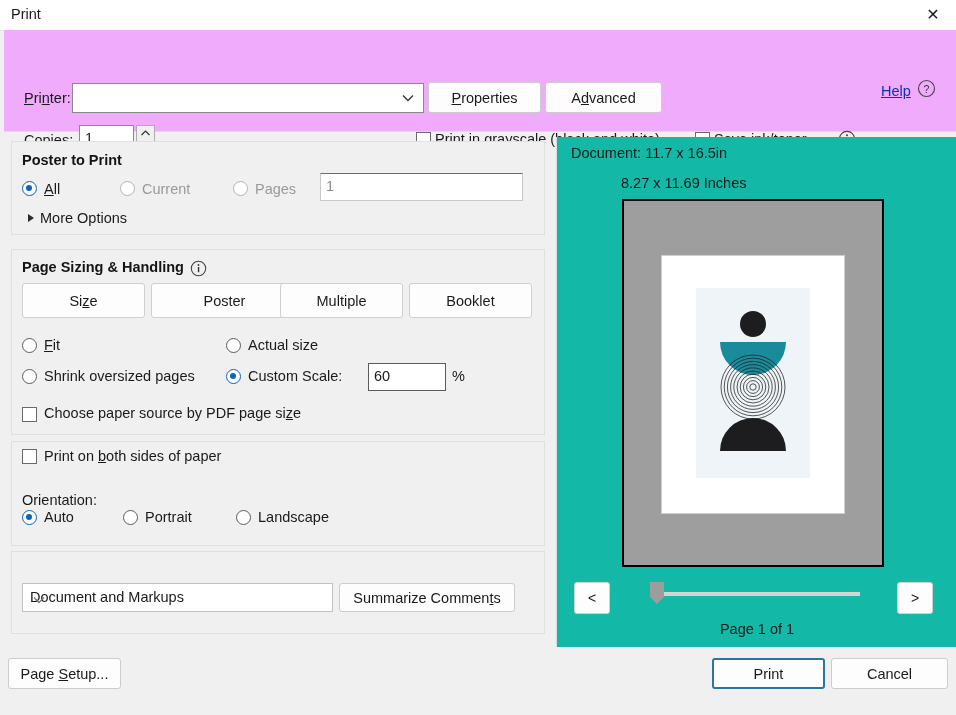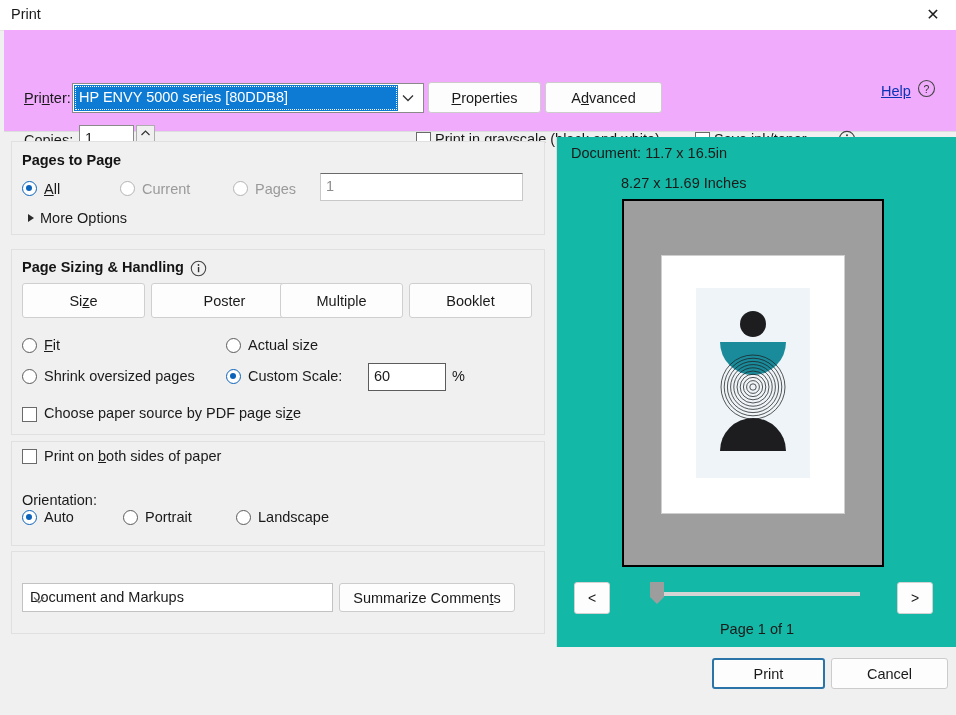--- a/index.html
+++ b/index.html
@@ -388,23 +388,20 @@
   <div class="close-btn">
     <span class="close-glyph">✕</span>
   </div>
 </div>
 
 <div class="printer-strip">
 
   <div class="lbl printer-label"><span class="ul">P</span>ri<span class="ul">n</span>ter:</div>
 
   <div class="printer-combo">
-    <div class="printer-combo-sel">
-      <span class="printer-combo-text">HP ENVY 5000 series [80DDB8]</span>
-    </div>
     <span class="combo-arrow">
       <svg width="12" height="8" viewBox="0 0 12 8">
           <path d="M1 1.5 L6 6.5 L11 1.5" stroke="#333" stroke-width="1.3" fill="none"></path>
         </svg>
     </span>
   </div>
 
   <div class="btn btn-properties">
     <span><span class="ul">P</span>roperties</span>
   </div>
@@ -446,21 +443,21 @@
   <span class="info-icon-top">
     <svg width="18" height="18" viewBox="0 0 18 18">
       <circle cx="9" cy="9" r="7.6" stroke="#444" stroke-width="1.1" fill="none"></circle>
       <circle cx="9" cy="5.2" r="0.95" fill="#333"></circle>
       <rect x="8.3" y="7.3" width="1.5" height="5.6" fill="#333"></rect>
     </svg>
   </span>
 </div>
 
 <div class="group g-pages"></div>
-<div class="grp-title" style="left:22px; top:152px;">Pages to Page</div>
+<div class="grp-title" style="left:22px; top:152px;">Poster to Print</div>
 
 <div class="radio on" style="left:22px; top:181px;"></div>
 <div class="lbl" style="left:44px; top:181px;"><span class="ul">A</span>ll</div>
 
 <div class="radio dis" style="left:120px; top:181px;"></div>
 <div class="lbl dis-text" style="left:142px; top:181px;">Current</div>
 
 <div class="radio dis" style="left:233px; top:181px;"></div>
 <div class="lbl dis-text" style="left:255px; top:181px;">Pages</div>
 
@@ -583,19 +580,22 @@
   <div class="slider-track"></div>
   <div class="slider-thumb"></div>
   <div class="navbtn nav-next">
     <span>&gt;</span>
   </div>
 
   <div class="page-count">Page 1 of 1</div>
 </div>
 
 <div class="footer">
+  <div class="btn btn-pagesetup">
+    <span>Page <span class="ul">S</span>etup...</span>
+  </div>
   <div class="btn btn-print">
     <span>Print</span>
   </div>
   <div class="btn btn-cancel">
     <span>Cancel</span>
   </div>
 </div>
 
 </body></html>

